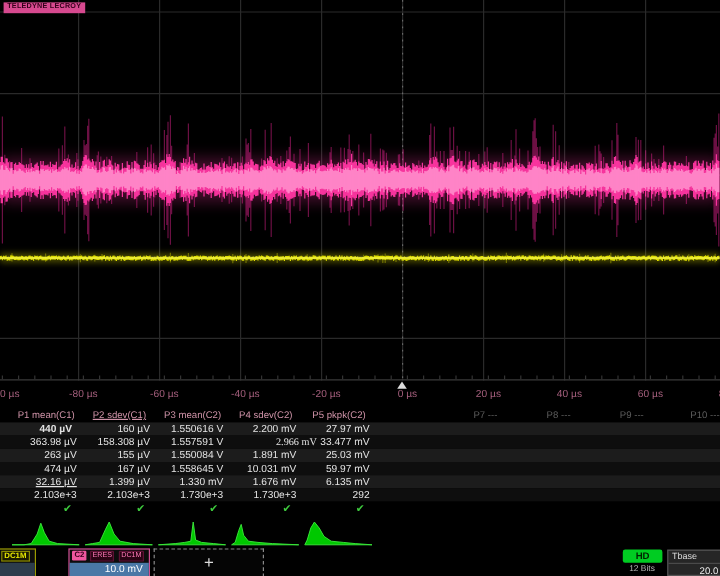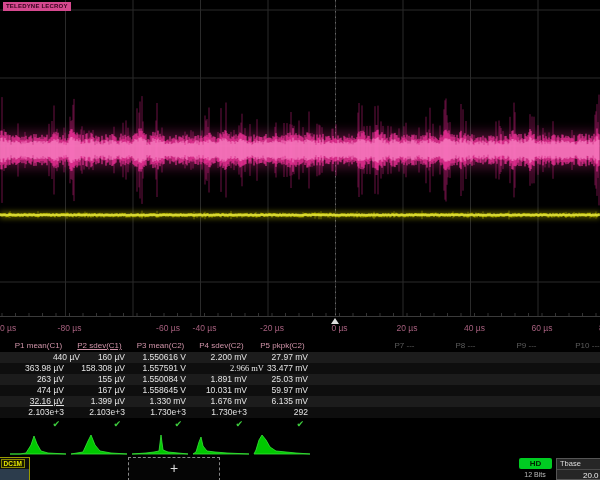--- a/index.html
+++ b/index.html
@@ -149,21 +149,21 @@
         <path d="M0 213.4V216.4M1 213.1V216.1M2 213.9V216.9M3 213.1V216.1M4 213.5V216.5M5 213.0V216.0M6 214.2V217.2M7 213.9V216.9M8 214.1V217.1M9 213.0V216.0M10 213.0V216.0M11 213.1V216.1M12 213.7V216.7M13 213.7V216.7M14 213.5V216.5M15 213.9V216.9M16 213.8V216.8M17 213.7V216.7M18 213.2V216.2M19 213.4V216.4M20 214.1V217.1M21 213.5V216.5M22 213.6V216.6M23 214.0V217.0M24 213.1V216.1M25 212.9V215.9M26 213.6V216.6M27 213.5V216.5M28 214.2V217.2M29 212.9V215.9M30 213.4V216.4M31 213.2V216.2M32 213.8V216.8M33 213.3V216.3M34 213.0V216.0M35 213.8V216.8M36 213.9V216.9M37 213.9V216.9M38 213.9V216.9M39 214.0V217.0M40 213.4V216.4M41 213.0V216.0M42 213.8V216.8M43 213.2V216.2M44 213.2V216.2M45 213.2V216.2M46 213.4V216.4M47 212.9V215.9M48 213.7V216.7M49 213.1V216.1M50 213.6V216.6M51 214.0V217.0M52 213.7V216.7M53 213.1V216.1M54 213.7V216.7M55 214.3V217.3M56 213.2V216.2M57 213.0V216.0M58 214.0V217.0M59 213.5V216.5M60 214.0V217.0M61 213.2V216.2M62 213.1V216.1M63 213.3V216.3M64 213.0V216.0M65 213.6V216.6M66 213.2V216.2M67 213.3V216.3M68 212.9V215.9M69 213.7V216.7M70 213.8V216.8M71 213.1V216.1M72 214.0V217.0M73 214.3V217.3M74 213.1V216.1M75 213.3V216.3M76 213.8V216.8M77 213.5V216.5M78 212.9V215.9M79 213.0V216.0M80 213.4V216.4M81 213.6V216.6M82 213.7V216.7M83 213.5V216.5M84 213.3V216.3M85 213.7V216.7M86 213.1V216.1M87 212.8V215.8M88 214.3V217.3M89 213.3V216.3M90 213.5V216.5M91 214.4V217.4M92 213.2V216.2M93 214.1V217.1M94 213.1V216.1M95 213.0V216.0M96 213.8V216.8M97 214.4V217.4M98 213.4V216.4M99 213.6V216.6M100 212.9V215.9M101 214.2V217.2M102 213.1V216.1M103 213.9V216.9M104 214.4V217.4M105 213.6V216.6M106 213.5V216.5M107 213.4V216.4M108 213.6V216.6M109 213.8V216.8M110 213.8V216.8M111 213.9V216.9M112 213.3V216.3M113 214.2V217.2M114 213.9V216.9M115 213.5V216.5M116 213.5V216.5M117 213.1V216.1M118 214.2V217.2M119 213.9V216.9M120 213.1V216.1M121 213.9V216.9M122 212.9V215.9M123 213.3V216.3M124 213.5V216.5M125 213.0V216.0M126 214.4V217.4M127 214.1V217.1M128 214.3V217.3M129 213.9V216.9M130 214.3V217.3M131 213.1V216.1M132 213.8V216.8M133 214.2V217.2M134 213.8V216.8M135 214.2V217.2M136 213.6V216.6M137 213.6V216.6M138 213.0V216.0M139 213.9V216.9M140 214.4V217.4M141 213.5V216.5M142 214.3V217.3M143 213.5V216.5M144 213.3V216.3M145 214.3V217.3M146 214.0V217.0M147 213.8V216.8M148 214.1V217.1M149 213.5V216.5M150 213.4V216.4M151 213.0V216.0M152 213.6V216.6M153 213.1V216.1M154 213.2V216.2M155 213.2V216.2M156 214.2V217.2M157 214.3V217.3M158 214.2V217.2M159 214.2V217.2M160 213.1V216.1M161 213.9V216.9M162 213.3V216.3M163 213.3V216.3M164 213.0V216.0M165 213.2V216.2M166 213.7V216.7M167 212.9V215.9M168 213.8V216.8M169 213.2V216.2M170 213.1V216.1M171 213.3V216.3M172 213.5V216.5M173 214.3V217.3M174 213.6V216.6M175 213.8V216.8M176 213.2V216.2M177 214.1V217.1M178 213.4V216.4M179 214.2V217.2M180 213.3V216.3M181 213.0V216.0M182 214.0V217.0M183 213.6V216.6M184 213.5V216.5M185 214.0V217.0M186 213.6V216.6M187 214.1V217.1M188 213.3V216.3M189 213.3V216.3M190 213.4V216.4M191 213.0V216.0M192 213.4V216.4M193 213.8V216.8M194 213.9V216.9M195 214.0V217.0M196 213.2V216.2M197 214.4V217.4M198 213.2V216.2M199 213.6V216.6M200 213.0V216.0M201 213.4V216.4M202 214.3V217.3M203 214.2V217.2M204 212.9V215.9M205 213.7V216.7M206 213.8V216.8M207 213.0V216.0M208 213.1V216.1M209 214.3V217.3M210 214.1V217.1M211 213.7V216.7M212 214.4V217.4M213 213.7V216.7M214 213.4V216.4M215 214.0V217.0M216 212.9V215.9M217 213.6V216.6M218 213.0V216.0M219 213.4V216.4M220 213.9V216.9M221 214.3V217.3M222 213.0V216.0M223 212.9V215.9M224 213.4V216.4M225 214.1V217.1M226 213.4V216.4M227 213.9V216.9M228 214.2V217.2M229 213.3V216.3M230 213.3V216.3M231 213.2V216.2M232 213.7V216.7M233 214.0V217.0M234 213.8V216.8M235 213.8V216.8M236 213.4V216.4M237 214.4V217.4M238 213.3V216.3M239 213.4V216.4M240 213.4V216.4M241 213.2V216.2M242 214.4V217.4M243 213.3V216.3M244 213.9V216.9M245 213.0V216.0M246 213.6V216.6M247 212.9V215.9M248 214.1V217.1M249 214.0V217.0M250 213.6V216.6M251 213.1V216.1M252 213.8V216.8M253 214.1V217.1M254 214.0V217.0M255 213.2V216.2M256 213.8V216.8M257 214.3V217.3M258 213.8V216.8M259 214.0V217.0M260 213.9V216.9M261 212.8V215.8M262 213.0V216.0M263 213.1V216.1M264 214.0V217.0M265 213.9V216.9M266 213.2V216.2M267 213.8V216.8M268 213.5V216.5M269 212.9V215.9M270 213.2V216.2M271 213.2V216.2M272 214.3V217.3M273 213.1V216.1M274 213.2V216.2M275 213.0V216.0M276 213.9V216.9M277 213.5V216.5M278 214.2V217.2M279 213.9V216.9M280 212.9V215.9M281 213.9V216.9M282 214.0V217.0M283 212.8V215.8M284 213.9V216.9M285 213.0V216.0M286 214.2V217.2M287 213.6V216.6M288 214.1V217.1M289 213.2V216.2M290 213.7V216.7M291 214.2V217.2M292 213.3V216.3M293 213.3V216.3M294 213.9V216.9M295 214.0V217.0M296 213.4V216.4M297 214.1V217.1M298 213.8V216.8M299 214.4V217.4M300 214.2V217.2M301 214.4V217.4M302 214.1V217.1M303 214.1V217.1M304 213.4V216.4M305 213.0V216.0M306 213.1V216.1M307 213.4V216.4M308 213.9V216.9M309 213.4V216.4M310 213.5V216.5M311 214.1V217.1M312 212.8V215.8M313 213.0V216.0M314 212.9V215.9M315 213.1V216.1M316 213.3V216.3M317 213.2V216.2M318 213.1V216.1M319 213.4V216.4M320 213.3V216.3M321 213.7V216.7M322 213.2V216.2M323 213.2V216.2M324 213.2V216.2M325 213.4V216.4M326 213.4V216.4M327 213.1V216.1M328 214.3V217.3M329 213.4V216.4M330 213.0V216.0M331 212.9V215.9M332 213.7V216.7M333 213.9V216.9M334 213.0V216.0M335 214.0V217.0M336 214.2V217.2M337 213.7V216.7M338 214.1V217.1M339 214.4V217.4M340 213.9V216.9M341 213.6V216.6M342 213.2V216.2M343 213.6V216.6M344 213.4V216.4M345 213.5V216.5M346 214.1V217.1M347 213.9V216.9M348 213.1V216.1M349 213.9V216.9M350 213.5V216.5M351 212.9V215.9M352 213.7V216.7M353 212.9V215.9M354 214.3V217.3M355 213.3V216.3M356 213.7V216.7M357 213.8V216.8M358 214.1V217.1M359 213.0V216.0M360 214.0V217.0M361 214.4V217.4M362 213.2V216.2M363 214.4V217.4M364 213.6V216.6M365 214.2V217.2M366 214.2V217.2M367 214.0V217.0M368 213.9V216.9M369 213.3V216.3M370 214.1V217.1M371 213.4V216.4M372 213.4V216.4M373 214.4V217.4M374 213.0V216.0M375 214.3V217.3M376 213.5V216.5M377 213.3V216.3M378 213.4V216.4M379 214.1V217.1M380 214.0V217.0M381 214.1V217.1M382 214.2V217.2M383 213.0V216.0M384 214.2V217.2M385 213.4V216.4M386 213.4V216.4M387 214.3V217.3M388 213.3V216.3M389 213.4V216.4M390 214.4V217.4M391 213.9V216.9M392 212.8V215.8M393 213.1V216.1M394 213.7V216.7M395 213.8V216.8M396 212.8V215.8M397 213.2V216.2M398 213.7V216.7M399 214.2V217.2M400 213.8V216.8M401 213.4V216.4M402 213.3V216.3M403 213.7V216.7M404 214.2V217.2M405 214.2V217.2M406 213.9V216.9M407 213.1V216.1M408 214.1V217.1M409 213.0V216.0M410 213.4V216.4M411 213.6V216.6M412 213.2V216.2M413 214.2V217.2M414 213.7V216.7M415 213.0V216.0M416 213.0V216.0M417 213.4V216.4M418 213.5V216.5M419 213.2V216.2M420 213.7V216.7M421 213.1V216.1M422 213.7V216.7M423 213.0V216.0M424 213.4V216.4M425 213.3V216.3M426 213.1V216.1M427 214.1V217.1M428 213.4V216.4M429 214.1V217.1M430 213.5V216.5M431 213.1V216.1M432 213.2V216.2M433 212.9V215.9M434 214.0V217.0M435 212.9V215.9M436 212.8V215.8M437 213.7V216.7M438 213.3V216.3M439 214.3V217.3M440 213.9V216.9M441 213.0V216.0M442 213.2V216.2M443 213.5V216.5M444 213.4V216.4M445 213.9V216.9M446 213.2V216.2M447 213.5V216.5M448 213.9V216.9M449 212.9V215.9M450 214.0V217.0M451 213.2V216.2M452 212.9V215.9M453 213.0V216.0M454 213.9V216.9M455 213.0V216.0M456 213.3V216.3M457 213.0V216.0M458 213.3V216.3M459 213.7V216.7M460 213.5V216.5M461 212.9V215.9M462 212.9V215.9M463 213.2V216.2M464 214.2V217.2M465 213.6V216.6M466 213.7V216.7M467 214.3V217.3M468 213.7V216.7M469 214.1V217.1M470 213.2V216.2M471 213.3V216.3M472 212.8V215.8M473 213.6V216.6M474 214.1V217.1M475 214.4V217.4M476 212.8V215.8M477 214.2V217.2M478 213.0V216.0M479 213.1V216.1M480 214.0V217.0M481 213.3V216.3M482 214.1V217.1M483 214.2V217.2M484 213.8V216.8M485 213.9V216.9M486 214.2V217.2M487 213.8V216.8M488 212.9V215.9M489 213.7V216.7M490 212.8V215.8M491 214.1V217.1M492 214.1V217.1M493 214.4V217.4M494 213.3V216.3M495 214.1V217.1M496 214.3V217.3M497 213.9V216.9M498 213.8V216.8M499 214.0V217.0M500 213.4V216.4M501 212.9V215.9M502 213.8V216.8M503 213.5V216.5M504 214.0V217.0M505 213.4V216.4M506 213.2V216.2M507 213.2V216.2M508 212.8V215.8M509 213.7V216.7M510 214.1V217.1M511 214.2V217.2M512 214.3V217.3M513 213.2V216.2M514 214.2V217.2M515 212.9V215.9M516 214.0V217.0M517 213.6V216.6M518 213.6V216.6M519 213.0V216.0M520 213.8V216.8M521 214.3V217.3M522 213.8V216.8M523 213.3V216.3M524 212.9V215.9M525 213.3V216.3M526 213.6V216.6M527 213.4V216.4M528 213.4V216.4M529 213.3V216.3M530 213.6V216.6M531 214.1V217.1M532 213.6V216.6M533 213.5V216.5M534 213.9V216.9M535 213.5V216.5M536 213.1V216.1M537 213.2V216.2M538 214.0V217.0M539 213.9V216.9M540 213.2V216.2M541 212.9V215.9M542 213.9V216.9M543 213.2V216.2M544 213.0V216.0M545 213.2V216.2M546 213.2V216.2M547 213.6V216.6M548 214.4V217.4M549 214.3V217.3M550 213.1V216.1M551 213.8V216.8M552 214.4V217.4M553 212.9V215.9M554 214.2V217.2M555 213.4V216.4M556 213.5V216.5M557 213.2V216.2M558 214.2V217.2M559 214.3V217.3M560 213.0V216.0M561 213.9V216.9M562 213.7V216.7M563 213.0V216.0M564 212.8V215.8M565 213.9V216.9M566 214.4V217.4M567 213.7V216.7M568 213.9V216.9M569 213.0V216.0M570 213.8V216.8M571 214.3V217.3M572 214.3V217.3M573 213.2V216.2M574 214.3V217.3M575 213.5V216.5M576 213.2V216.2M577 213.4V216.4M578 214.1V217.1M579 212.8V215.8M580 213.5V216.5M581 213.4V216.4M582 213.2V216.2M583 213.3V216.3M584 213.3V216.3M585 213.5V216.5M586 213.9V216.9M587 213.4V216.4M588 212.8V215.8M589 213.3V216.3M590 213.0V216.0M591 214.1V217.1M592 214.1V217.1M593 213.3V216.3M594 214.3V217.3M595 213.2V216.2M596 213.5V216.5M597 214.2V217.2M598 213.3V216.3M599 213.1V216.1" stroke="#e6e600" stroke-width="1" opacity="0.95" fill="none"></path>
         <line x1="0" y1="215" x2="600" y2="215" stroke="#ffff7a" stroke-width="1" opacity="0.85"></line>
       </svg>
     <div class="logo">TELEDYNE LECROY</div>
   </div>
 
   <div class="axis-row">
     <div class="trig-marker"></div>
   <div class="axis-label" style="left: 2px;">-100 µs</div>
       <div class="axis-label" style="left: 69.5px;">-80 µs</div>
-      <div class="axis-label" style="left: 137px; margin-left: 31px;">-60 µs</div>
+      <div class="axis-label" style="left: 137px;">-60 µs</div>
       <div class="axis-label" style="left: 204.5px;">-40 µs</div>
       <div class="axis-label" style="left: 272px;">-20 µs</div>
       <div class="axis-label" style="left: 339.5px;">0 µs</div>
       <div class="axis-label" style="left: 407px;">20 µs</div>
       <div class="axis-label" style="left: 474.5px;">40 µs</div>
       <div class="axis-label" style="left: 542px;">60 µs</div>
       <div class="axis-label" style="left: 609.5px;">80 µs</div>
     </div>
 
   <div class="measure-table">
@@ -173,21 +173,21 @@
         <div class="mt-cell hdr" style="left: 130px;">P3 mean(C2)</div>
         <div class="mt-cell hdr" style="left: 191px;">P4 sdev(C2)</div>
         <div class="mt-cell hdr" style="left: 252px;">P5 pkpk(C2)</div>
         <div class="mt-cell hdr off" style="left: 313px; margin-top: 20px;">P6 pkpk(C3)</div>
         <div class="mt-cell hdr off" style="left: 374px;">P7 ---</div>
         <div class="mt-cell hdr off" style="left: 435px;">P8 ---</div>
         <div class="mt-cell hdr off" style="left: 496px;">P9 ---</div>
         <div class="mt-cell hdr off" style="left: 557px;">P10 ---</div>
       </div>
       <div class="mt-row stripe-a">
-        <div class="mt-cell val" style="left: 24px;">440 µV</div>
+        <div class="mt-cell val" style="left: 4px; font-weight: bold;">440 µV</div>
         <div class="mt-cell val" style="left: 69px;">160 µV</div>
         <div class="mt-cell val" style="left: 130px;">1.550616 V</div>
         <div class="mt-cell val" style="left: 191px;">2.200 mV</div>
         <div class="mt-cell val" style="left: 252px;">27.97 mV</div>
         <div class="mt-cell val" style="left: 313px;"></div>
         <div class="mt-cell val" style="left: 374px;"></div>
         <div class="mt-cell val" style="left: 435px;"></div>
         <div class="mt-cell val" style="left: 496px;"></div>
         <div class="mt-cell val" style="left: 557px;"></div>
       </div>
@@ -280,20 +280,28 @@
 
   <div class="desc-bar">
 
     <div class="desc-box c1-box">
       <div class="badge-row">
         <span class="c1-badge">DC1M</span>
       </div>
       <div class="val-row">0 mV</div>
     </div>
 
+    <div class="desc-box c2-box">
+      <div class="badge-row">
+        <span class="c2-badge">C2</span>
+        <span class="mini-badge b0">ERES</span>
+        <span class="mini-badge b1">DC1M</span>
+      </div>
+      <div class="val-row">10.0 mV</div>
+    </div>
 
     <div class="desc-box add-box">+</div>
 
     <div class="hd-badge">HD</div>
     <div class="hd-bits">12 Bits</div>
 
     <div class="tbase-box">
       <div class="tbase-label">Tbase</div>
       <div class="tbase-val">20.0</div>
     </div>

